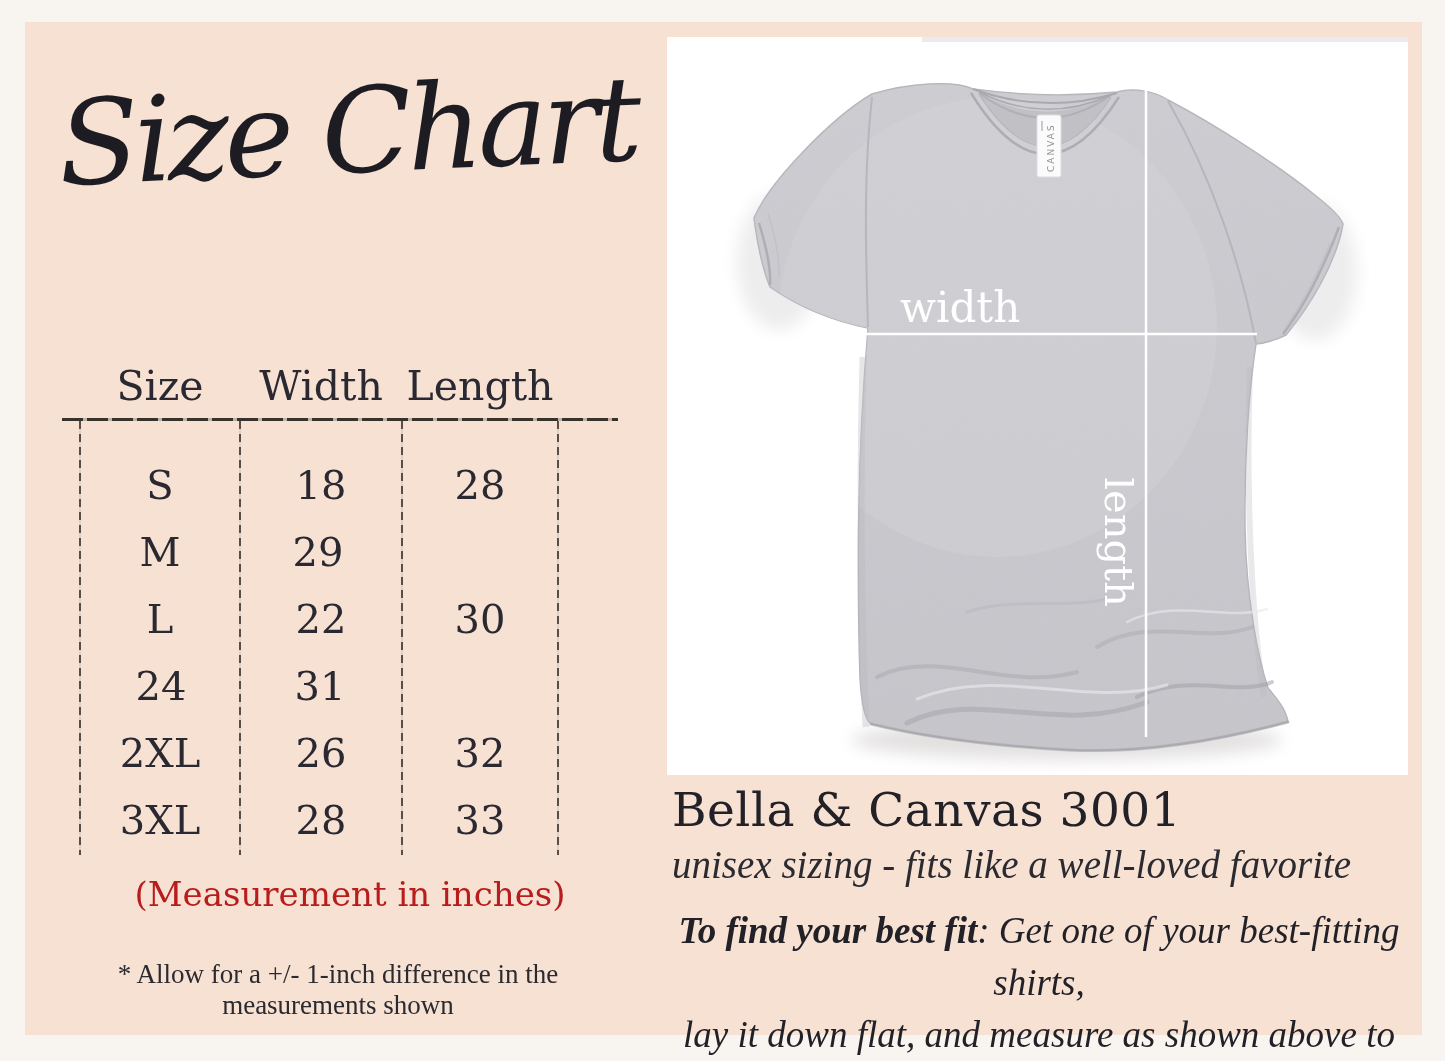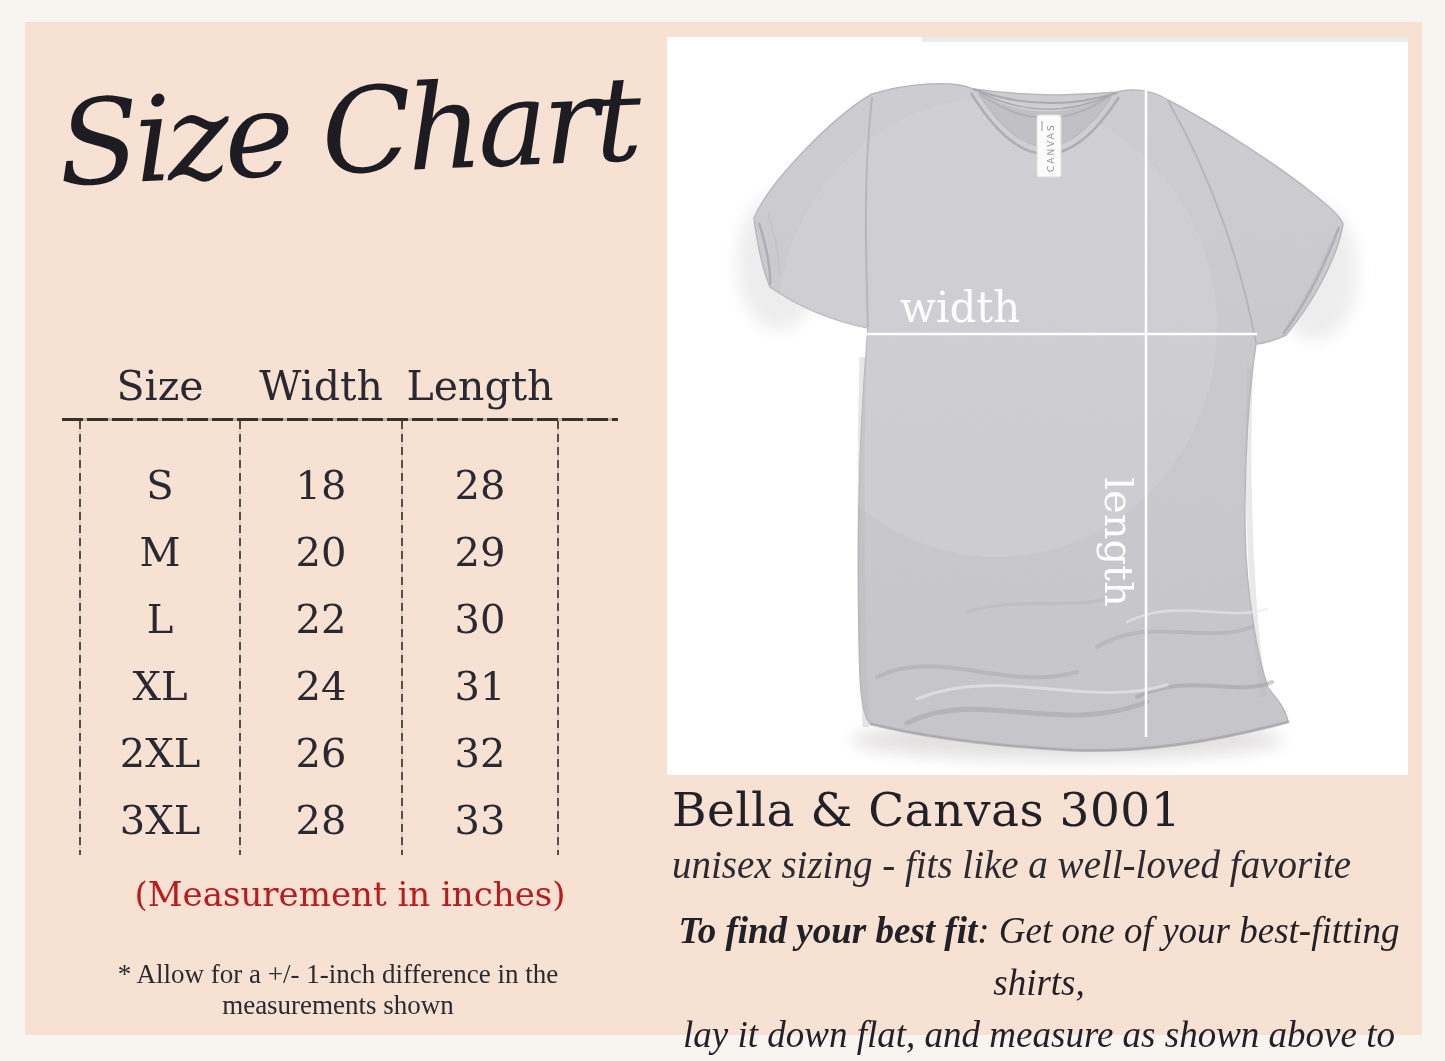--- a/index.html
+++ b/index.html
@@ -100,32 +100,30 @@
       <div class="trows">
         <div class="trow">
           <span class="sp18"></span>
           <span class="td c1">S</span>
           <span class="td c2">18</span>
           <span class="td c3">28</span>
         </div>
         <div class="trow">
           <span class="sp18"></span>
           <span class="td c1">M</span>
-          <span class="td c2">20</span>
           <span class="td c3">29</span>
         </div>
         <div class="trow">
           <span class="sp18"></span>
           <span class="td c1">L</span>
           <span class="td c2">22</span>
           <span class="td c3">30</span>
         </div>
         <div class="trow">
           <span class="sp18"></span>
-          <span class="td c1">XL</span>
           <span class="td c2">24</span>
           <span class="td c3">31</span>
         </div>
         <div class="trow">
           <span class="sp18"></span>
           <span class="td c1">2XL</span>
           <span class="td c2">26</span>
           <span class="td c3">32</span>
         </div>
         <div class="trow">

